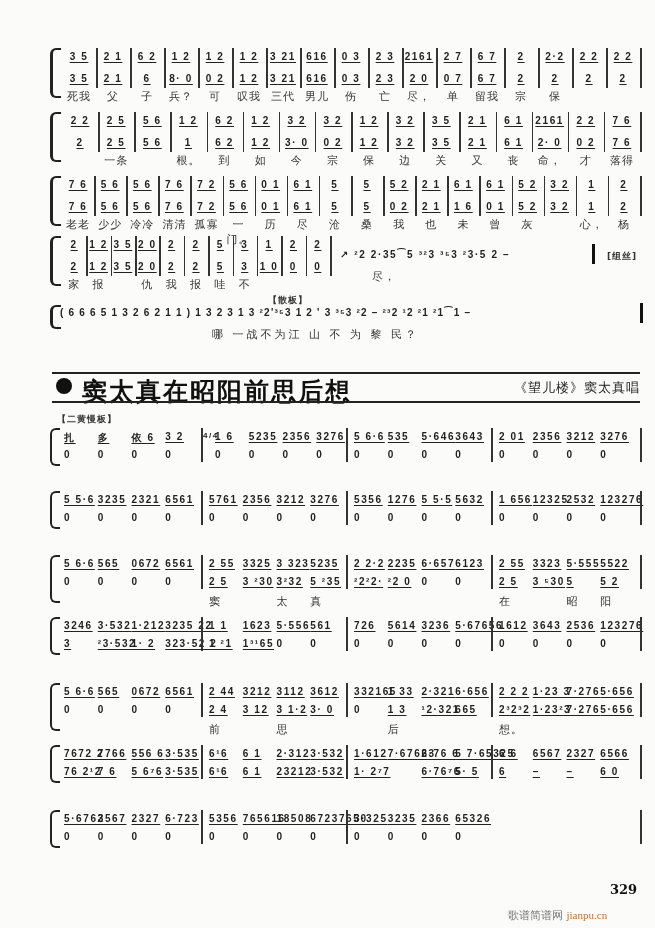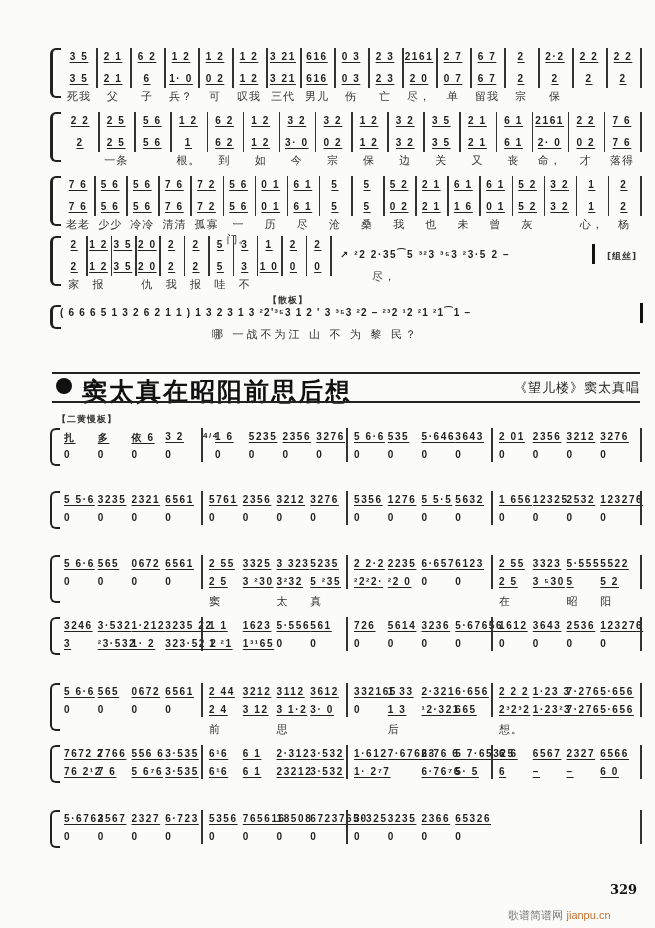--- a/index.html
+++ b/index.html
@@ -15,21 +15,21 @@
   .cell { position:absolute; text-align:center; }
   .tag { font-size:9px; font-weight:bold; color:#333; letter-spacing:1px; }
   .title-band { position:absolute; left:52px; top:372px; width:588px; height:30px; }
   .title-band .line-top { position:absolute; left:0; top:0; width:100%; height:2px; background:#222; }
   .title-band .line-bot { position:absolute; left:0; top:29px; width:100%; height:2px; background:#222; }
   .title-dot { position:absolute; left:4px; top:6px; width:16px; height:16px; border-radius:50%; background:#111; }
   .title-text { position:absolute; left:30px; top:3px; font-family:"DejaVu Serif",serif; font-weight:bold; font-size:25px; letter-spacing:2px; color:#111; }
   .title-sub { position:absolute; right:0; top:7px; font-family:"DejaVu Serif",serif; font-size:13px; color:#222; letter-spacing:1px; }
   .page-num { position:absolute; left:610px; top:882px; font-family:"DejaVu Serif",serif; font-weight:bold; font-size:13px; color:#111; }
   .watermark { position:absolute; left:508px; top:908px; font-size:11px; color:#777; }
-  .watermark .wm-en { color:#c07030; font-family:Liberation Sans, sans-serif;margin-top:11px; }
+  .watermark .wm-en { color:#c07030; font-family:Liberation Serif, serif;margin-top:11px; }
 </style>
 </head>
 <body>
 
 <div id="root"></div>
 
 <div class="title-band">
   <div class="line-top"></div>
   <div class="title-dot"></div>
   <div class="title-text">窦太真在昭阳前思后想</div>
@@ -50,21 +50,21 @@
 <div class="cell lyric" style="left:62px;top:89px;width:34px;">死我</div>
 <div class="cell note" style="left:96px;top:51px;width:34px;">2 1</div>
 <div class="cell note" style="left:96px;top:73px;width:34px;">2 1</div>
 <div class="cell lyric" style="left:96px;top:89px;width:34px;">父</div>
 <div class="bar" style="left:96px;top:48px;height:40px;"></div>
 <div class="cell note" style="left:130px;top:51px;width:34px;">6 2</div>
 <div class="cell note" style="left:130px;top:73px;width:34px;">6</div>
 <div class="cell lyric" style="left:130px;top:89px;width:34px;">子</div>
 <div class="bar" style="left:130px;top:48px;height:40px;"></div>
 <div class="cell note" style="left:164px;top:51px;width:34px;">1 2</div>
-<div class="cell note" style="left:164px;top:73px;width:34px;">1· 0</div>
+<div class="cell note" style="left:164px;top:73px;width:34px;">8· 0</div>
 <div class="cell lyric" style="left:164px;top:89px;width:34px;">兵？</div>
 <div class="bar" style="left:164px;top:48px;height:40px;"></div>
 <div class="cell note" style="left:198px;top:51px;width:34px;">1 2</div>
 <div class="cell note" style="left:198px;top:73px;width:34px;">0 2</div>
 <div class="cell lyric" style="left:198px;top:89px;width:34px;">可</div>
 <div class="bar" style="left:198px;top:48px;height:40px;"></div>
 <div class="cell note" style="left:232px;top:51px;width:34px;">1 2</div>
 <div class="cell note" style="left:232px;top:73px;width:34px;">1 2</div>
 <div class="cell lyric" style="left:232px;top:89px;width:34px;">叹我</div>
 <div class="bar" style="left:232px;top:48px;height:40px;"></div>

